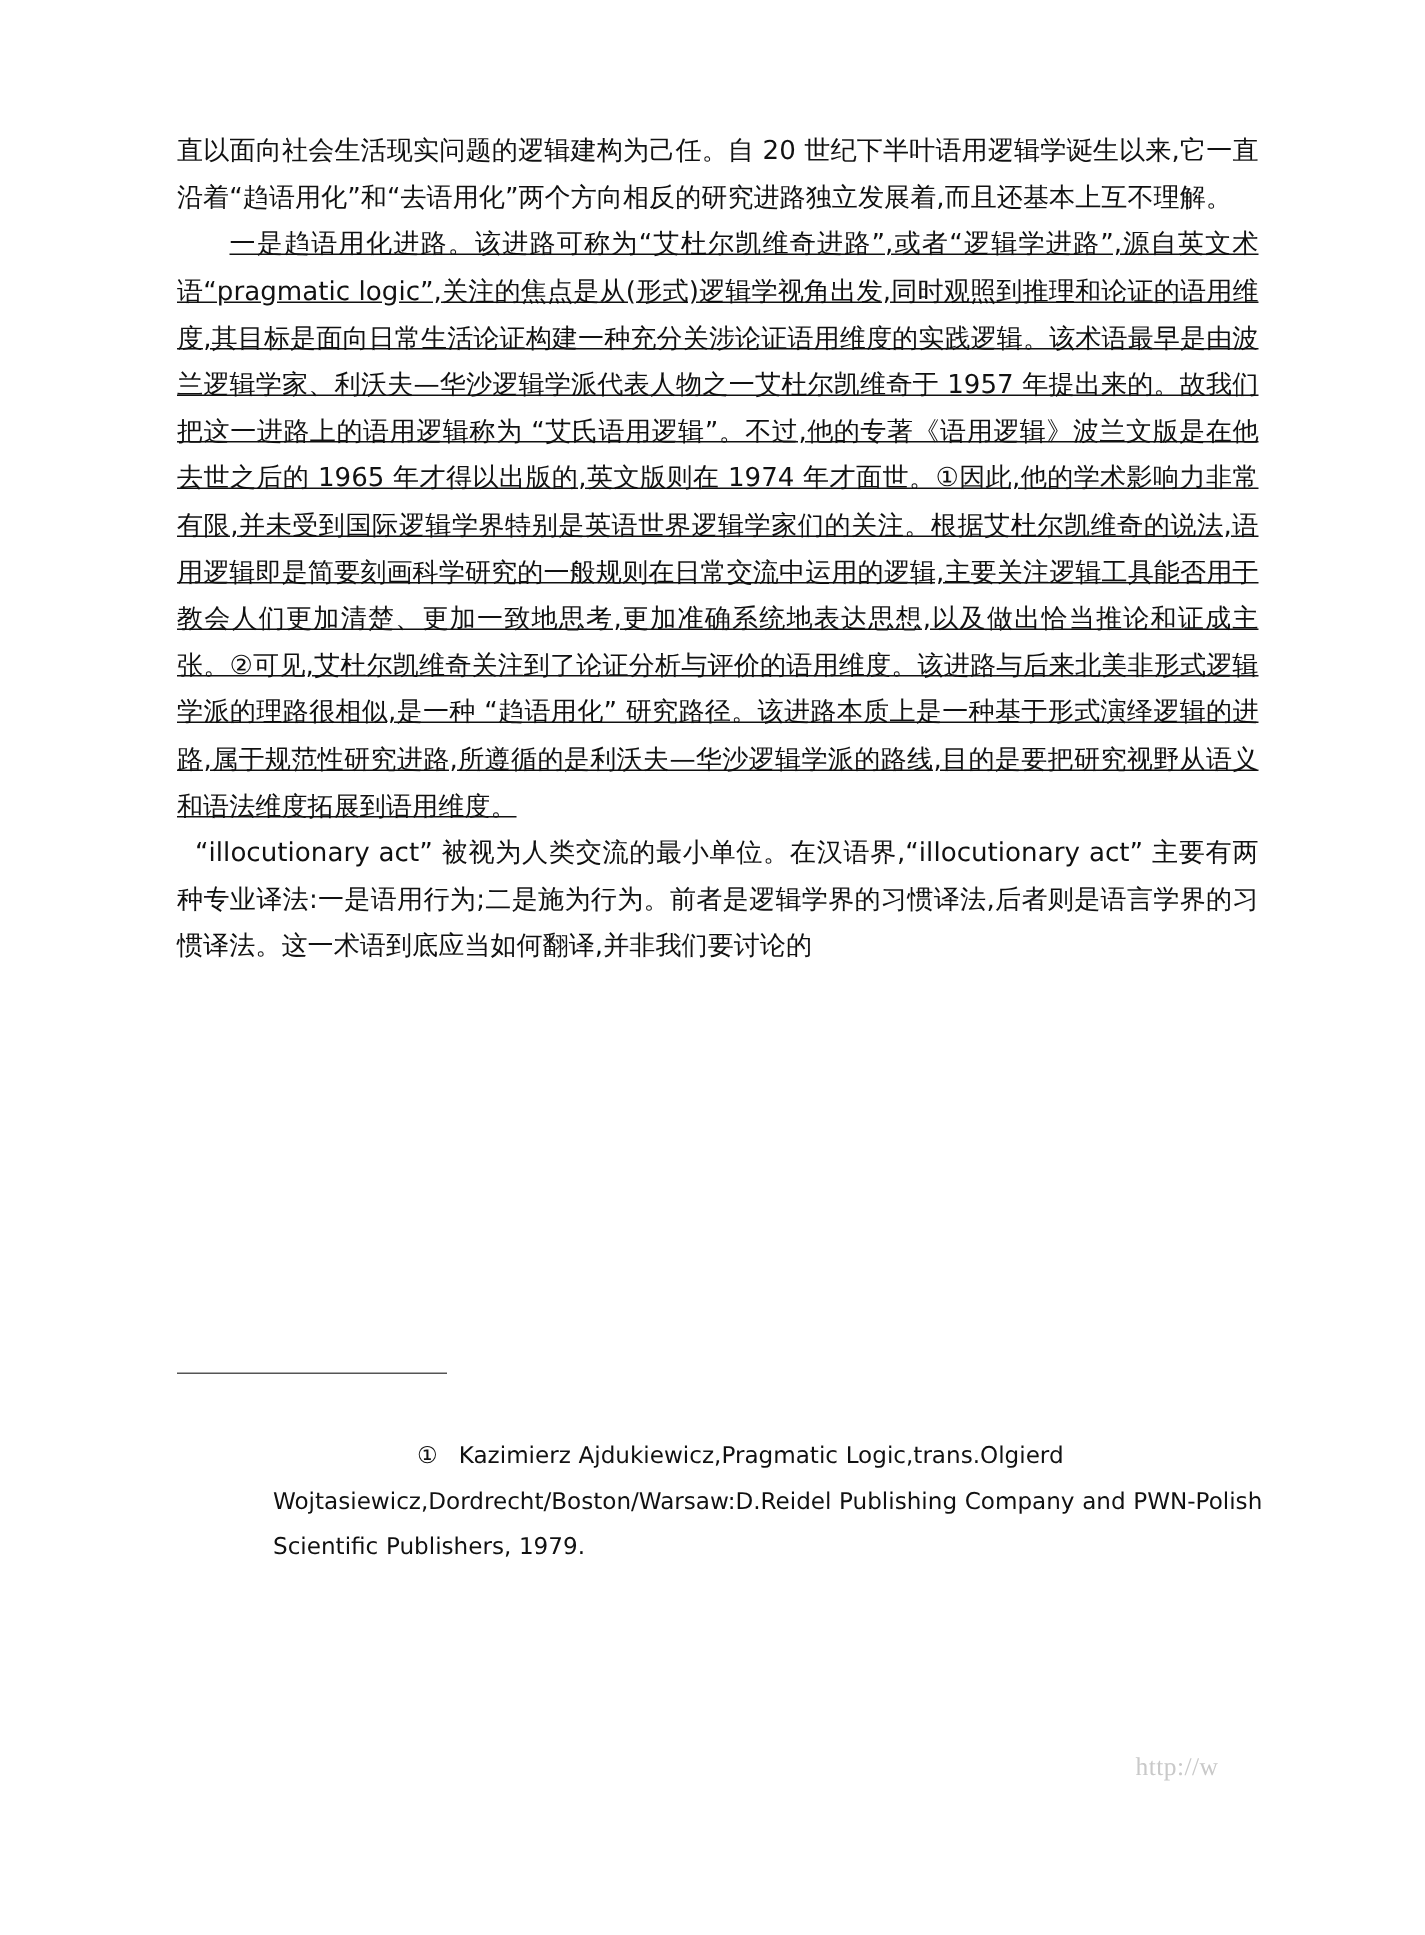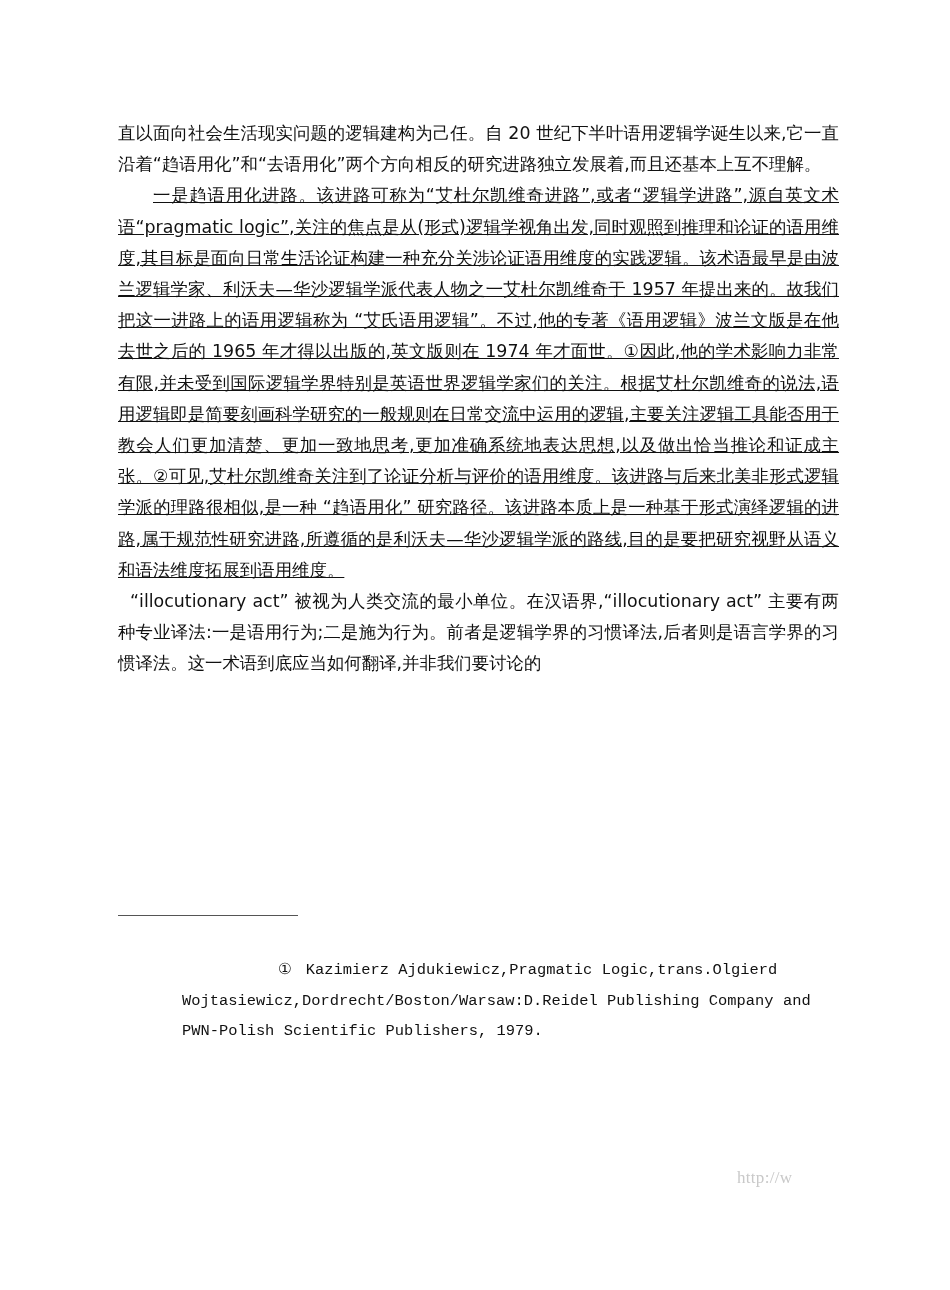--- a/index.html
+++ b/index.html
@@ -24,21 +24,20 @@
     width: 950px;
     height: 1290px;
     background: #fff;
   }
 
   .body-block {
     position: absolute;
     left: 118px;
     top: 86px;
     width: 721px;
-    margin-top: 32px;
   }
 
   .para {
     font-size: 17.4px;
     line-height: 31.2px;
     text-align: justify;
     text-justify: inter-ideograph;
     letter-spacing: 0.02px;
     margin: 0 0 0 0;
     word-break: break-all;
@@ -67,36 +66,35 @@
     top: 955px;
     width: 660px;
   }
   .fn {
     font-size: 15.4px;
     line-height: 30.6px;
     text-align: left;
     color: #111;
     margin: 0;
     word-spacing: 0.2px;
-    font-family: Liberation Mono, monospace;
   }
   .fn.deep {
     text-indent: 48px;
   }
   .fn.shallow {
     text-indent: 16px;
   }
   .fn-marker {
     display: inline-block;
     margin-right: 14px;
   }
 
   .watermark {
     position: absolute;
-    left: 737px;
+    left: 757px;
     top: 1168px;
     font-family: "Liberation Serif", "DejaVu Serif", serif;
     font-size: 17px;
     color: #c9c9c9;
     letter-spacing: 0.3px;
     user-select: none;
   }
 </style>
 </head>
 <body>

